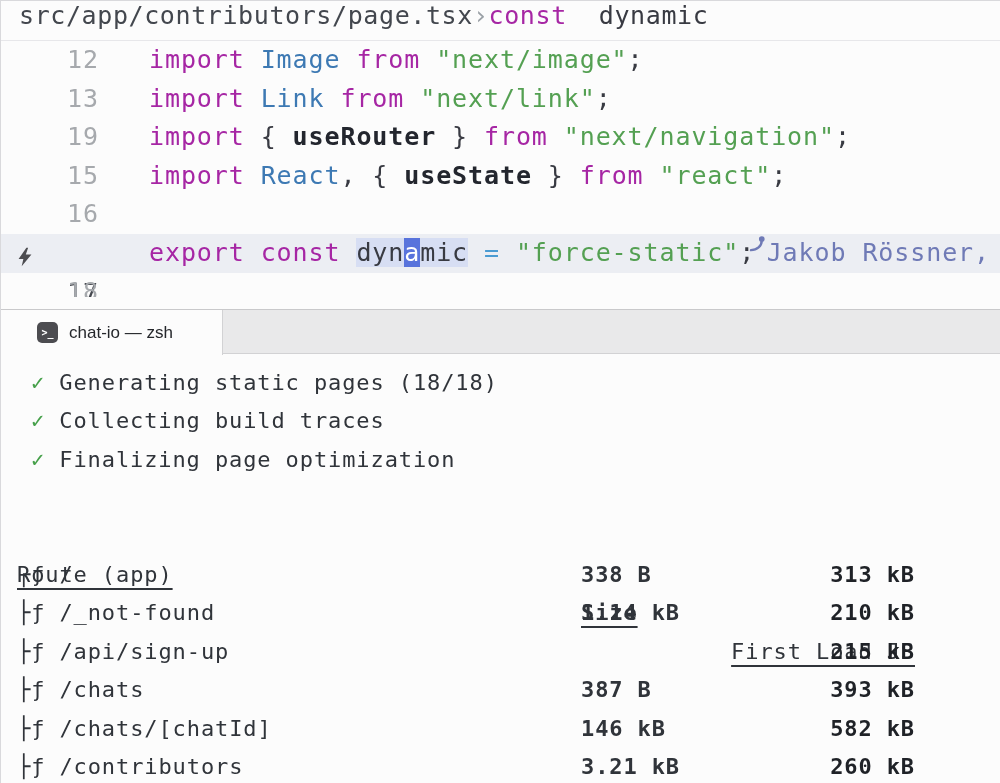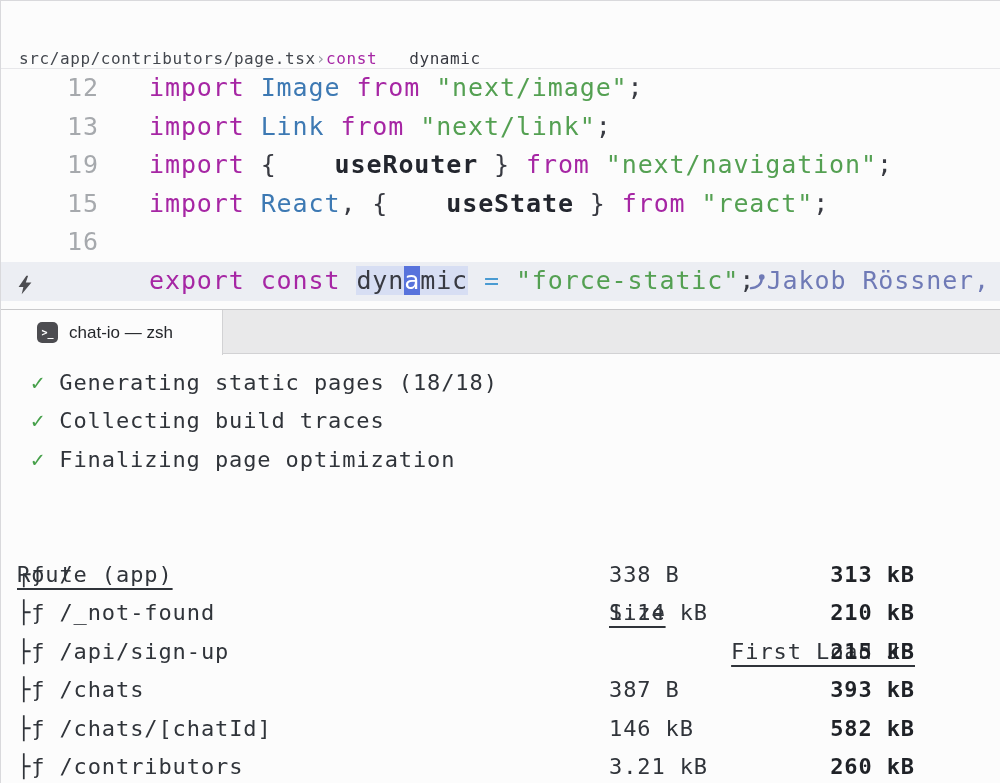--- a/index.html
+++ b/index.html
@@ -9,24 +9,24 @@
   .window {
     width:1000px; height:783px;
     background:var(--bg);
     border-left:1px solid var(--winborder);
     border-top:1px solid var(--winborder);
     position:relative;
   }
 
   
   .breadcrumb {
-    height:68px; display:flex; align-items:flex-end;
+    height:40px; display:flex; align-items:flex-start;
     padding-left:18px; background:var(--bg);
     border-bottom:1px solid var(--crumbborder);
-    font-size:16px; letter-spacing:0.6px; white-space:pre;
+    font-size:25px; letter-spacing:0.6px; white-space:pre;
     color:var(--txt);
   }
   .crumb-path { color:var(--crumbpath); }
   .crumb-sep  { color:var(--crumbsep); }
   .crumb-kw   { color:var(--kw); }
   .crumb-name { color:var(--txt);margin-left:32px; }
 
   
   .editor { height:256px; overflow:hidden; position:relative; background:var(--bg);
             font-size:25px; letter-spacing:0.9px; }
@@ -34,26 +34,26 @@
   .code-row.active { background:var(--activeline); }
   .gutter-icon { position:absolute; left:13px; top:8px; width:22px; height:24px; }
   .line-num { position:absolute; left:40px; width:58px; text-align:right;
               color:var(--linenum); }
   .code-row.active .line-num { color:var(--linenumactive);margin-top:40px; }
   .code-text { position:absolute; left:148px; }
   .tok-kw  { color:var(--kw); }
   .tok-id  { color:var(--id); }
   .tok-str { color:var(--str); }
   .tok-txt { color:var(--txt); }
-  .tok-fn  { color:var(--fn); font-weight:600;margin-left:42px; }
+  .tok-fn  { color:var(--fn); font-weight:600; }
   .tok-op  { color:var(--op); }
   .tok-sel { color:var(--txt); background:var(--sel); }
   .tok-cursor { color:#ffffff; background:var(--cursor); }
   .blame { position:absolute; right:10px; top:0; height:38.6px;
-           display:flex; align-items:center; color:var(--blame); }
+           display:flex; align-items:flex-start; color:var(--blame); }
   .blame svg { width:19px; height:19px; }
 
   
   .terminal { position:absolute; left:0; top:308px; width:999px; bottom:0;
               border-top:1px solid var(--panelborder); background:var(--bg); }
   .tab-bar { height:44px; background:var(--tabbarbg); display:flex;
              border-bottom:1px solid var(--tabborder); }
   .tab { width:222px; height:45px; background:var(--bg);
          border-right:1px solid var(--tabborder);
          display:flex; align-items:center; gap:11px; padding-left:36px;
@@ -65,21 +65,21 @@
                letter-spacing:0; flex-shrink:0; }
   .term-content { padding-top:10px; font-size:22px; letter-spacing:0.9px;
                   color:var(--termtext); }
   .term-line { height:38.4px; line-height:38.4px; padding-left:30px; white-space:pre; }
   .check { color:var(--check); }
   .blank-line { height:38.4px; }
 
   .route-table { position:relative; }
   .rt-row { position:relative; height:38.4px; line-height:38.4px; white-space:pre; }
   .col-route { position:absolute; left:16px; }
-  .col-size  { position:absolute; left:608px; }
+  .col-size  { position:absolute; left:580px;font-weight:bold; }
   .col-fl    { position:absolute; left:730px; width:184px; text-align:right; }
   .rt-row .col-fl { font-weight:bold; color:var(--flbold); }
   .u { text-decoration:underline; text-underline-offset:6px; text-decoration-thickness:1.5px; }
   .hdr .col-fl { font-weight:normal; color:var(--termtext); }
 </style>
 </head>
 <body>
 
 <div class="window">
 

